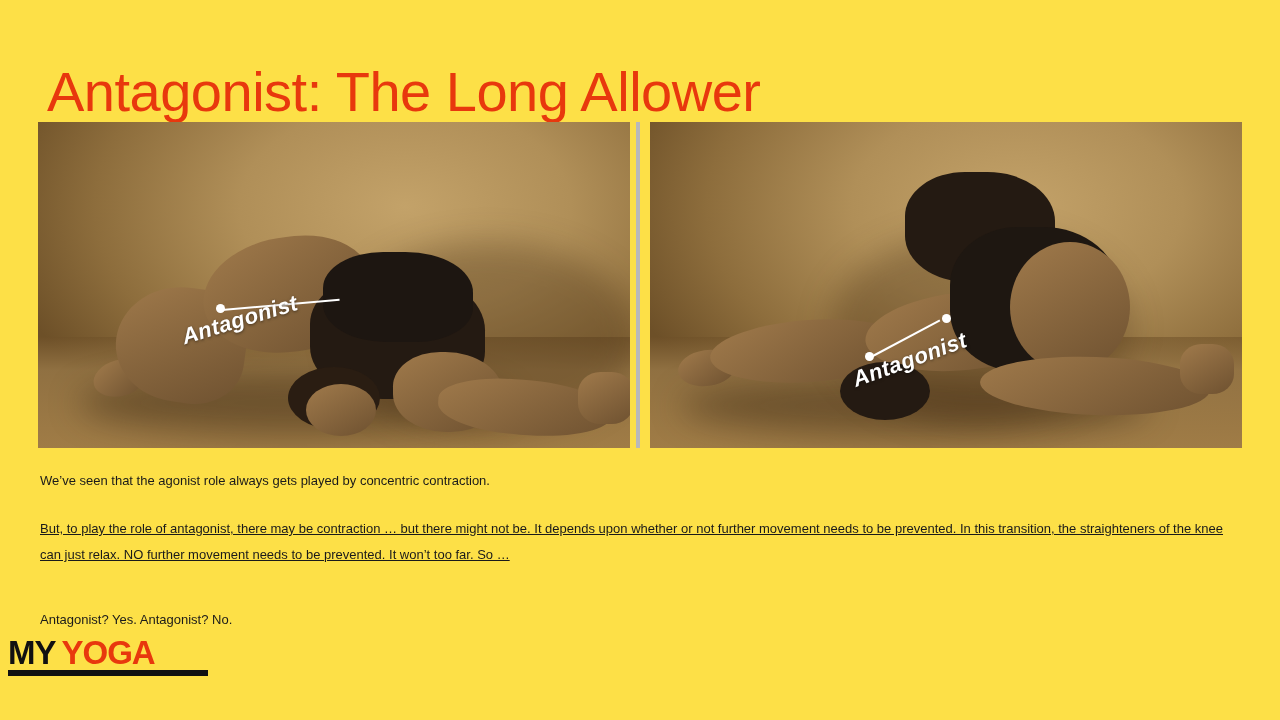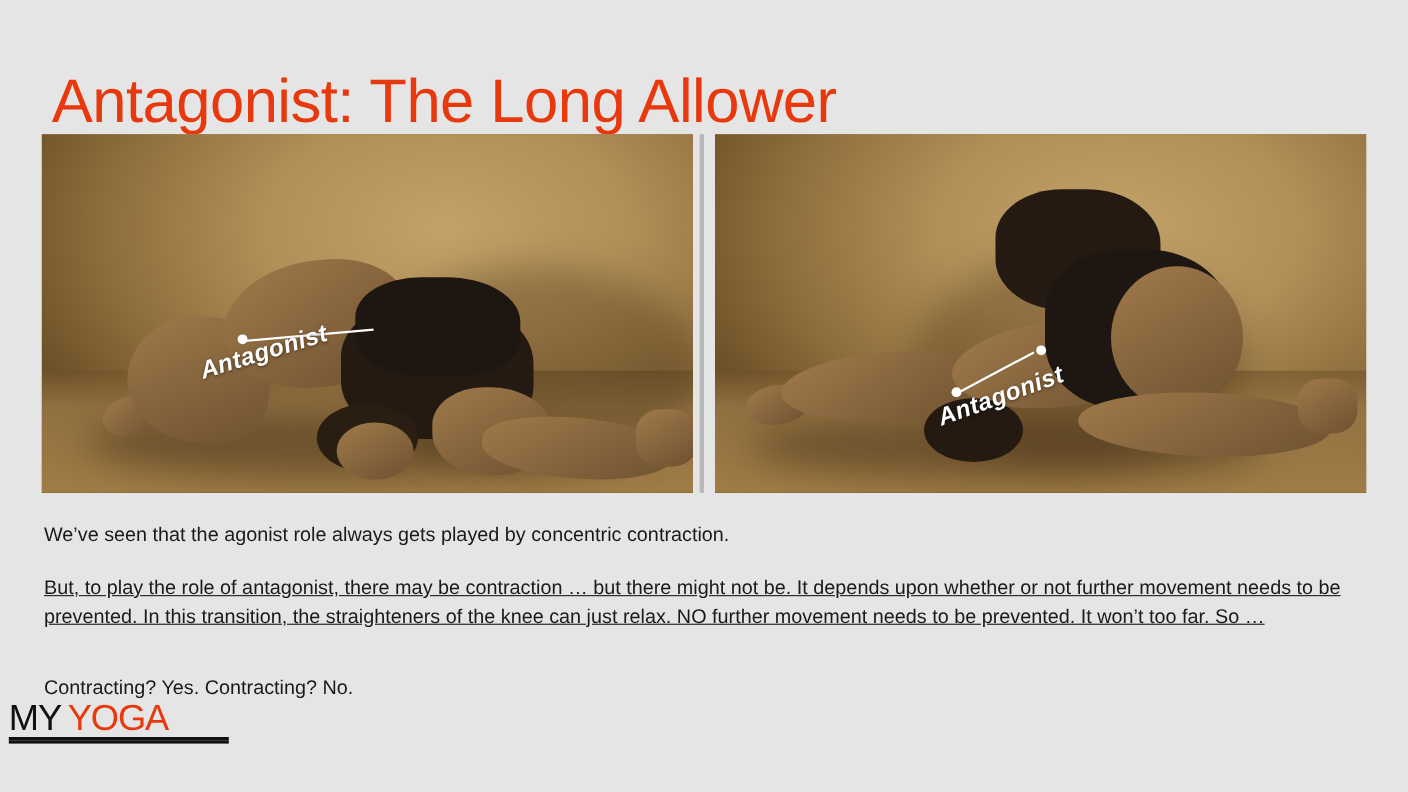--- a/index.html
+++ b/index.html
@@ -6,21 +6,21 @@
   html, body {
     margin: 0; padding: 0;
     width: 1280px; height: 720px;
     background: #ffffff;
     font-family: "Liberation Sans", sans-serif;
     overflow: hidden;
   }
   .slide {
     position: relative;
     width: 1280px; height: 720px;
-    background: #e5e5e5;
+    background: #fde047;
   }
   .slide-title {
     position: absolute;
     left: 47px; top: 22px;
     font-size: 56px;
     line-height: 64px;
     color: #e8380d;
     font-weight: normal;
     letter-spacing: -0.5px;
     white-space: nowrap;
@@ -102,34 +102,34 @@
     font-style: italic;
     letter-spacing: 0.5px;
     white-space: nowrap;
     text-shadow: 0 1px 3px rgba(0,0,0,0.5);
   }
   .body-copy {
     position: absolute;
     left: 40px;
     width: 1200px;
     color: #1a1a1a;
-    font-size: 18px;
+    font-size: 13px;
     line-height: 26px;
   }
   #para-1 { top: 455px; }
   #para-2 { top: 503px; text-decoration: underline; }
   #para-3 { top: 594px; }
   .logo {
     position: absolute;
     left: 8px; bottom: 8px;
     width: 200px; height: 76px;
   }
   .logo-line1, .logo-line2 {
     font-family: "Liberation Sans", sans-serif;
-    font-weight: normal;
+    font-weight: bold;
     font-size: 33px;
     letter-spacing: -1px;
     line-height: 34px;
     color: #111111;
   }
   .logo-rule {
     height: 3px; background: #111111; width: 100%;
   }
   .logo-red { color: #e8380d; }
   .logo-row { display: flex; align-items: baseline; gap: 6px; }
@@ -189,21 +189,21 @@
         <div class="leader" style="left:221px; top:234px; width:78px; transform:rotate(-28deg);"></div>
         <div class="label-text" style="left:200px; top:225px; transform:rotate(-20deg);">Antagonist</div>
       </div>
     </div>
   </div>
 
   <div class="divider"></div>
 
   <p class="body-copy" id="para-1">We’ve seen that the agonist role always gets played by concentric contraction.</p>
   <p class="body-copy" id="para-2">But, to play the role of antagonist, there may be contraction … but there might not be. It depends upon whether or not further movement needs to be prevented. In this transition, the straighteners of the knee can just relax. NO further movement needs to be prevented. It won’t too far. So …</p>
-  <p class="body-copy" id="para-3">Contracting? Yes. Contracting? No.</p>
+  <p class="body-copy" id="para-3">Antagonist? Yes. Antagonist? No.</p>
 
   <div class="logo">
     <div class="logo-row">
       <span class="logo-line1">MY</span>
       <span class="logo-line1 logo-red">YOGA</span>
     </div>
     <div class="logo-rule"></div>
     <div class="logo-rule"></div>
   </div>
 

